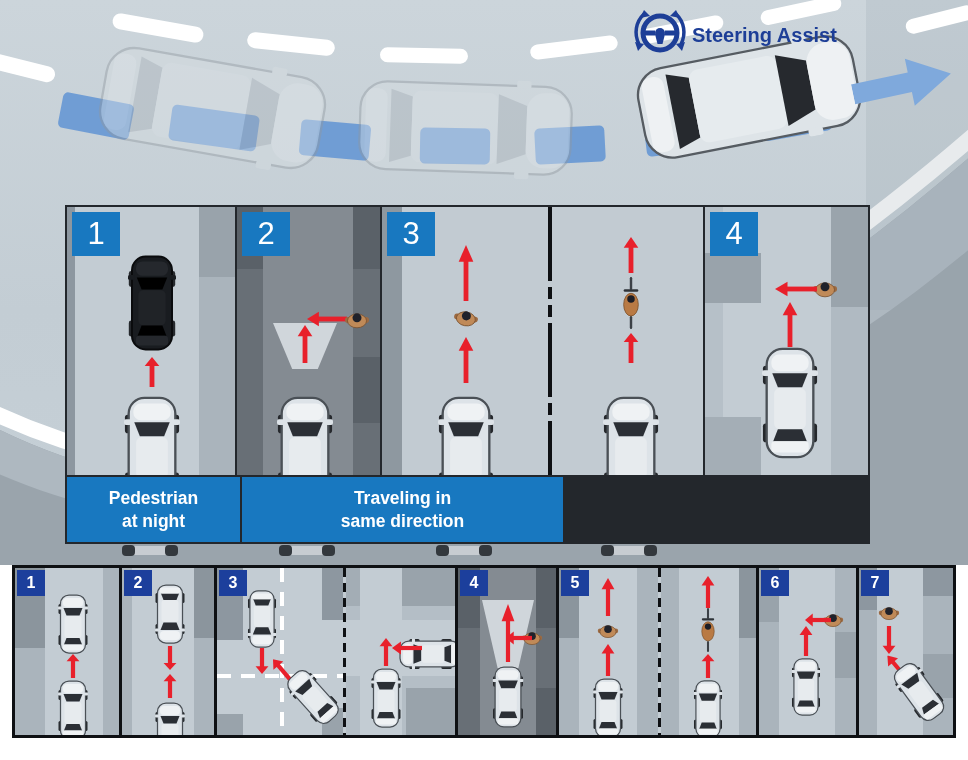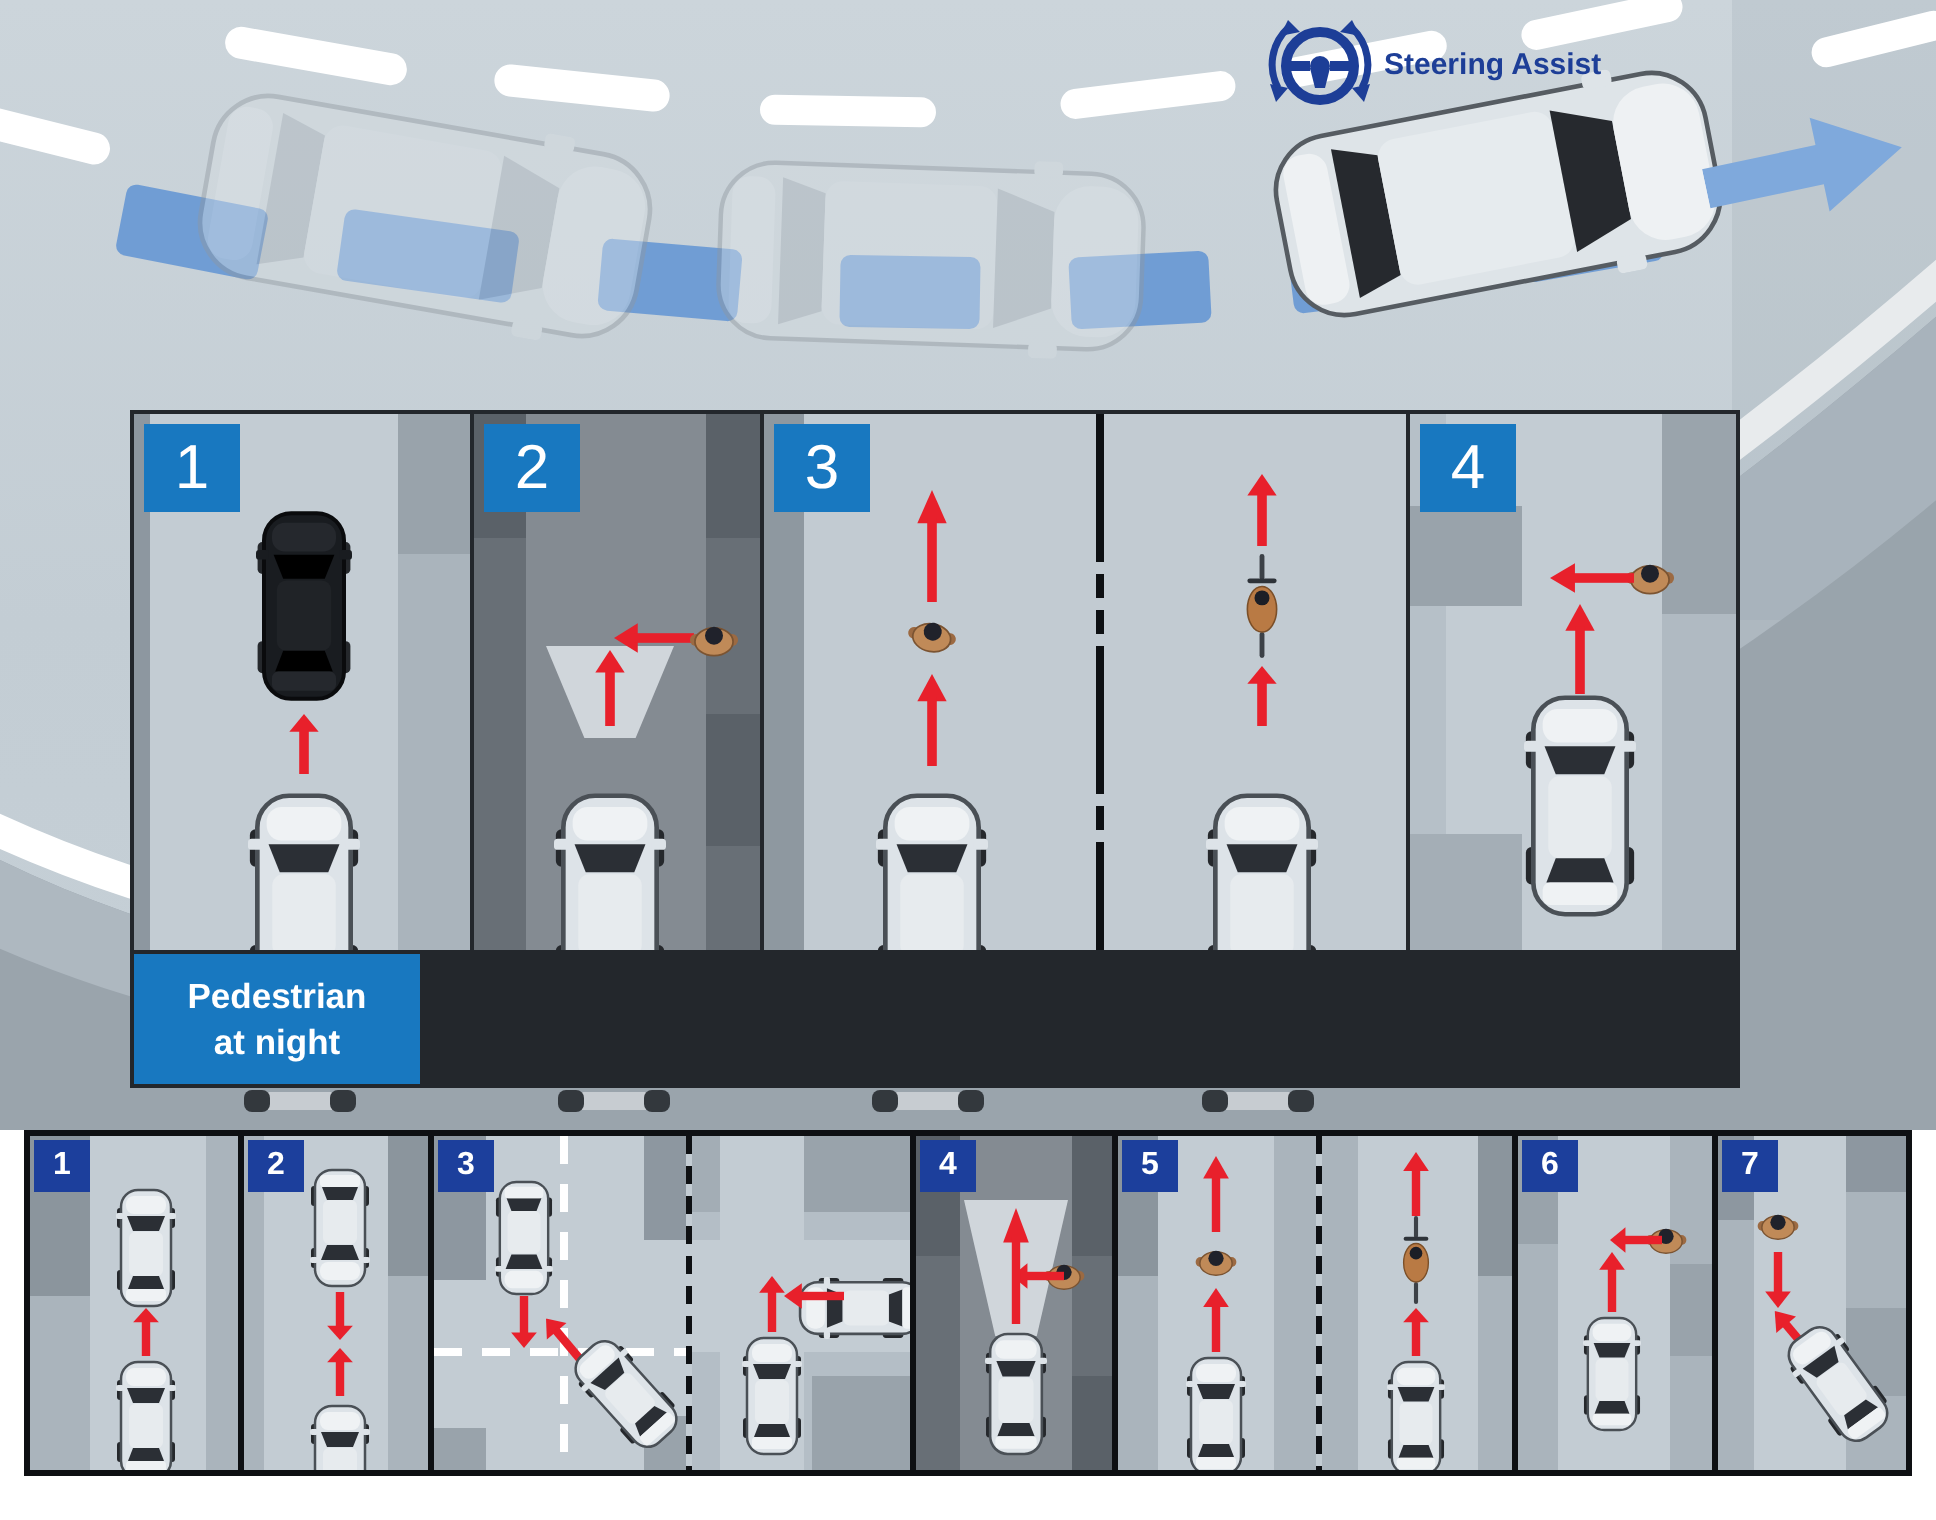--- a/index.html
+++ b/index.html
@@ -4,21 +4,21 @@
 <style>
   html,body{margin:0;padding:0;background:#fff;}
   .stage{position:relative;width:968px;height:760px;overflow:hidden;
          font-family:"Liberation Sans",sans-serif;background:#fff;}
   .abs{position:absolute;}
   
   .hero{position:absolute;left:0;top:0;width:968px;height:565px;
         background:linear-gradient(180deg,#ccd5db 0%,#c3cdd4 55%,#c6d0d7 100%);overflow:hidden;}
   .lane-dash{position:absolute;background:#fff;border-radius:8px;height:16px;}
   .path-dash{position:absolute;background:rgba(104,152,212,.92);border-radius:5px;height:36px;}
-  .steer-label{position:absolute;color:#1d3e97;font-weight:700;font-size:15px;white-space:nowrap;}
+  .steer-label{position:absolute;color:#1d3e97;font-weight:700;font-size:20px;white-space:nowrap;}
   
   .panels{position:absolute;left:65px;top:205px;width:805px;height:339px;
           background:#23272c;border:2px solid #23272c;box-sizing:border-box;
           display:flex;flex-direction:column;gap:2px;}
   .scenes{display:flex;gap:2px;height:268px;}
   .scene{position:relative;overflow:hidden;background:#aab4bc;}
   .captions{display:flex;gap:2px;height:65px;}
   .cap{background:#1878c0;color:#fff;font-weight:700;font-size:17.5px;line-height:1.3;
        display:flex;flex-direction:column;align-items:center;justify-content:center;text-align:center;}
   .pbadge{position:absolute;left:5px;top:5px;width:48px;height:44px;background:#1878c0;color:#fff;
@@ -257,23 +257,27 @@
         <svg class="arr" viewBox="0 0 24 64" preserveAspectRatio="none" width="16" height="45" style="left:77px;top:95px">
             <use href="#arrow-up"></use>
           </svg>
         <svg class="car" width="56" height="118" viewBox="0 0 60 120" style="left:57px;top:137px">
             <use href="#car-v"></use>
           </svg>
       </div>
     </div>
 
     <div class="captions">
-      <div class="cap" style="width:143px">
+      <div class="cap" style="width:173px">
         <span>Pedestrian</span>
         <span>at night</span>
+      </div>
+      <div class="cap" style="width:321px">
+        <span>Traveling in</span>
+        <span>same direction</span>
       </div>
     </div>
   </div>
 
   <div class="strip">
 
     <div class="cell" style="width:104px">
       <div class="lane" style="left:30px;top:0;width:58px;height:167px"></div>
       <div class="blk" style="left:0;top:0;width:30px;height:80px;background:#8b959d"></div>
       <div class="sbadge">1</div>

